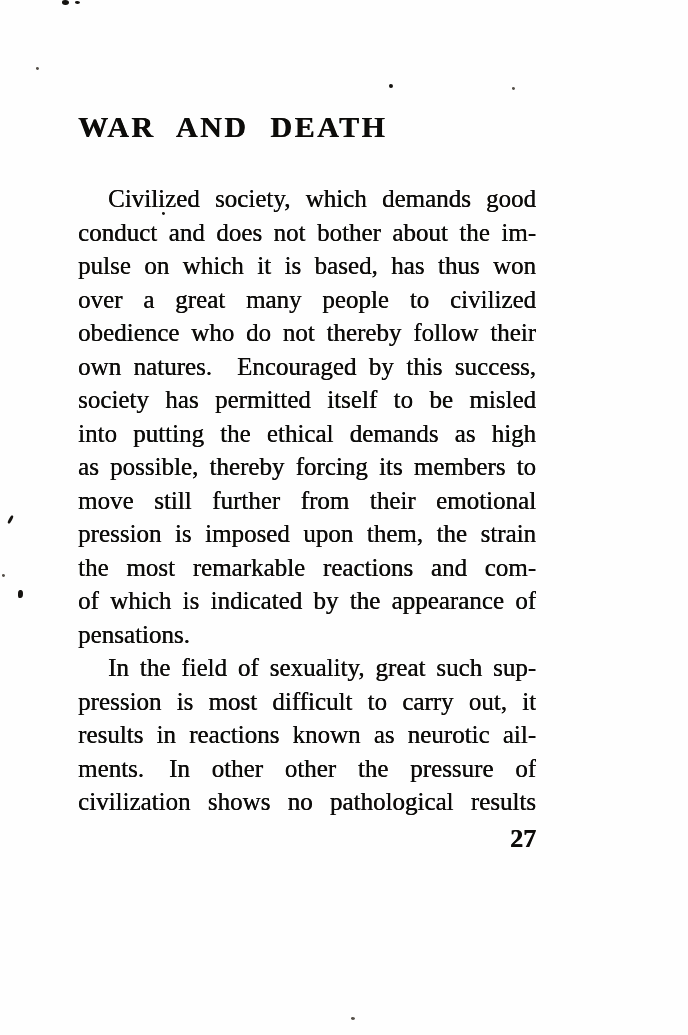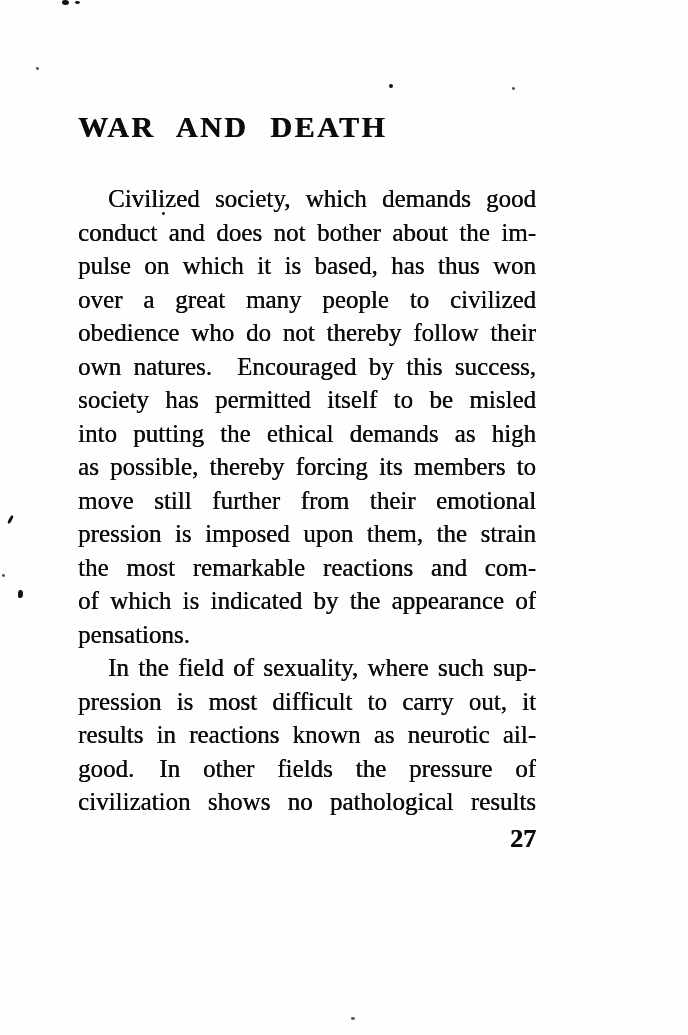--- a/index.html
+++ b/index.html
@@ -87,24 +87,24 @@
     <div class="line">own natures. Encouraged by this success,</div>
     <div class="line">society has permitted itself to be misled</div>
     <div class="line">into putting the ethical demands as high</div>
     <div class="line">as possible, thereby forcing its members to</div>
     <div class="line">move still further from their emotional</div>
     <div class="line">pression is imposed upon them, the strain</div>
     <div class="line">the most remarkable reactions and com-</div>
     <div class="line">of which is indicated by the appearance of</div>
     <div class="line para-end">pensations.</div>
 
-    <div class="line indent">In the field of sexuality, where such sup-</div>
+    <div class="line indent">In the field of sexuality, great such sup-</div>
     <div class="line">pression is most difficult to carry out, it</div>
     <div class="line">results in reactions known as neurotic ail-</div>
-    <div class="line">good. In other fields the pressure of</div>
+    <div class="line">ments. In other other the pressure of</div>
     <div class="line">civilization shows no pathological results</div>
   </div>
 
   <div id="page-number">27</div>
 
   <div class="speck" style="left:62px;  top:0;      width:7px; height:5px;"></div>
   <div class="speck" style="left:75px;  top:1px;    width:5px; height:3px;"></div>
   <div class="speck light" style="left:36px;  top:67px;   width:3px; height:3px;"></div>
   <div class="speck" style="left:389px; top:84px;   width:4px; height:4px;"></div>
   <div class="speck light" style="left:512px; top:87px;   width:3px; height:3px;"></div>

